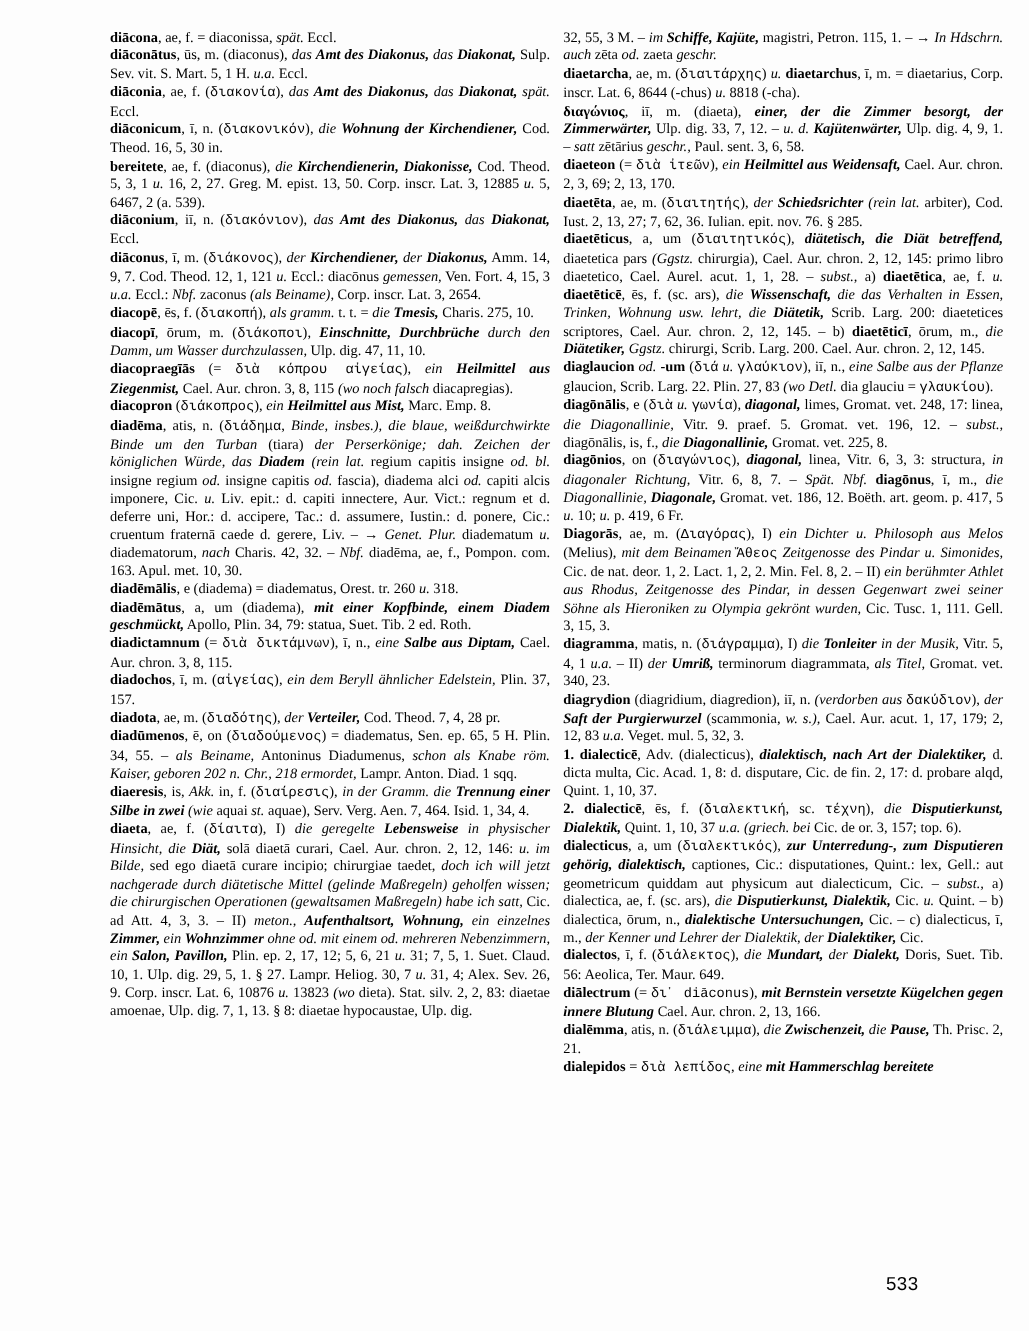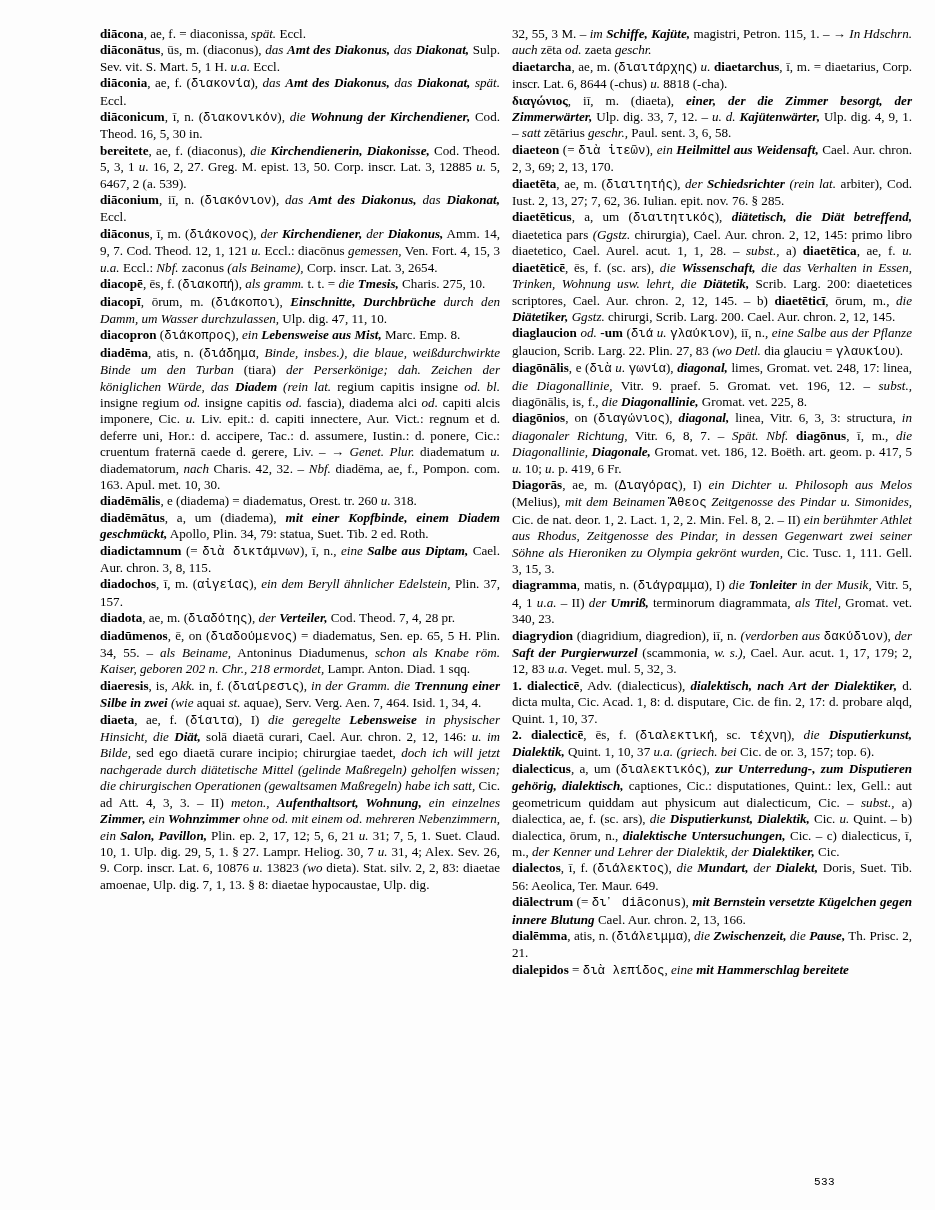--- a/index.html
+++ b/index.html
@@ -72,24 +72,24 @@
     font-style: normal;
     font-size: 12.4px;
   }
   .num {
     font-weight: bold;
   }
 
   #folio {
     position: absolute;
     right: 100px;
-    bottom: 22px;
-    font-size: 11px;
+    bottom: 32px;
+    font-size: 17px;
     letter-spacing: 0.4px;
-    font-family: Liberation Mono, monospace;
+    font-family: Liberation Sans, sans-serif;
   }
 
   
   #page::after {
     content: "";
     position: absolute;
     left: 0; top: 0; right: 0; bottom: 0;
     pointer-events: none;
     background: rgba(0,0,0,0.006);
   }
@@ -104,21 +104,22 @@
     <div class="column" id="col-left">
         <p class="entry"><span class="hw">diācona</span>, ae, f. = diaconissa, <span class="de">spät.</span> Eccl.</p>
         <p class="entry"><span class="hw">diāconātus</span>, ūs, m. (diaconus), <span class="de">das <b>Amt des Diakonus,</b> das <b>Diakonat,</b></span> Sulp. Sev. vit. S. Mart. 5, 1 H. <span class="de">u.a.</span> Eccl.</p>
         <p class="entry"><span class="hw">diāconia</span>, ae, f. (<span class="gk">διακονία</span>), <span class="de">das <b>Amt des Diakonus,</b> das <b>Diakonat,</b> spät.</span> Eccl.</p>
         <p class="entry"><span class="hw">diāconicum</span>, ī, n. (<span class="gk">διακονικόν</span>), <span class="de">die <b>Wohnung der Kirchendiener,</b></span> Cod. Theod. 16, 5, 30 in.</p>
         <p class="entry"><span class="hw">bereitete</span>, ae, f. (diaconus), <span class="de">die <b>Kirchendienerin, Diakonisse,</b></span> Cod. Theod. 5, 3, 1 <span class="de">u.</span> 16, 2, 27. Greg. M. epist. 13, 50. Corp. inscr. Lat. 3, 12885 <span class="de">u.</span> 5, 6467, 2 (a. 539).</p>
         <p class="entry"><span class="hw">diāconium</span>, iī, n. (<span class="gk">διακόνιον</span>), <span class="de">das <b>Amt des Diakonus,</b> das <b>Diakonat,</b></span> Eccl.</p>
         <p class="entry"><span class="hw">diāconus</span>, ī, m. (<span class="gk">διάκονος</span>), <span class="de">der <b>Kirchendiener,</b> der <b>Diakonus,</b></span> Amm. 14, 9, 7. Cod. Theod. 12, 1, 121 <span class="de">u.</span> Eccl.: diacōnus <span class="de">gemessen,</span> Ven. Fort. 4, 15, 3 <span class="de">u.a.</span> Eccl.: <span class="de">Nbf.</span> zaconus <span class="de">(als Beiname),</span> Corp. inscr. Lat. 3, 2654.</p>
         <p class="entry"><span class="hw">diacopē</span>, ēs, f. (<span class="gk">διακοπή</span>), <span class="de">als gramm.</span> t. t. = <span class="de">die <b>Tmesis,</b></span> Charis. 275, 10.</p>
         <p class="entry"><span class="hw">diacopī</span>, ōrum, m. (<span class="gk">διάκοποι</span>), <span class="deb">Einschnitte, Durchbrüche</span> <span class="de">durch den Damm, um Wasser durchzulassen,</span> Ulp. dig. 47, 11, 10.</p>
-        <p class="entry"><span class="hw">diacopron</span> (<span class="gk">διάκοπρος</span>), <span class="de">ein <b>Lebensweise aus Mist,</b></span> Marc. Emp. 8.</p>
+        <p class="entry"><span class="hw">diacopraegīās</span> (= <span class="gk">διὰ κόπρου αἰγείας</span>), <span class="de">ein <b>Heilmittel aus Ziegenmist,</b></span> Cael. Aur. chron. 3, 8, 115 <span class="de">(wo noch falsch</span> diacapregias).</p>
+        <p class="entry"><span class="hw">diacopron</span> (<span class="gk">διάκοπρος</span>), <span class="de">ein <b>Heilmittel aus Mist,</b></span> Marc. Emp. 8.</p>
         <p class="entry"><span class="hw">diadēma</span>, atis, n. (<span class="gk">διάδημα</span>, <span class="de">Binde, insbes.), die blaue, weißdurchwirkte Binde um den Turban</span> (tiara) <span class="de">der Perserkönige; dah. Zeichen der königlichen Würde, das <b>Diadem</b> (rein lat.</span> regium capitis insigne <span class="de">od. bl.</span> insigne regium <span class="de">od.</span> insigne capitis <span class="de">od.</span> fascia), diadema alci <span class="de">od.</span> capiti alcis imponere, Cic. <span class="de">u.</span> Liv. epit.: d. capiti innectere, Aur. Vict.: regnum et d. deferre uni, Hor.: d. accipere, Tac.: d. assumere, Iustin.: d. ponere, Cic.: cruentum fraternā caede d. gerere, Liv. – → <span class="de">Genet. Plur.</span> diadematum <span class="de">u.</span> diadematorum, <span class="de">nach</span> Charis. 42, 32. – <span class="de">Nbf.</span> diadēma, ae, f., Pompon. com. 163. Apul. met. 10, 30.</p>
         <p class="entry"><span class="hw">diadēmālis</span>, e (diadema) = diadematus, Orest. tr. 260 <span class="de">u.</span> 318.</p>
         <p class="entry"><span class="hw">diadēmātus</span>, a, um (diadema), <span class="deb">mit einer Kopfbinde, einem Diadem geschmückt,</span> Apollo, Plin. 34, 79: statua, Suet. Tib. 2 ed. Roth.</p>
         <p class="entry"><span class="hw">diadictamnum</span> (= <span class="gk">διὰ δικτάμνων</span>), ī, n., <span class="de">eine <b>Salbe aus Diptam,</b></span> Cael. Aur. chron. 3, 8, 115.</p>
         <p class="entry"><span class="hw">diadochos</span>, ī, m. (<span class="gk">αἰγείας</span>), <span class="de">ein dem Beryll ähnlicher Edelstein,</span> Plin. 37, 157.</p>
         <p class="entry"><span class="hw">diadota</span>, ae, m. (<span class="gk">διαδότης</span>), <span class="de">der <b>Verteiler,</b></span> Cod. Theod. 7, 4, 28 pr.</p>
         <p class="entry"><span class="hw">diadūmenos</span>, ē, on (<span class="gk">διαδούμενος</span>) = diadematus, Sen. ep. 65, 5 H. Plin. 34, 55. – <span class="de">als Beiname,</span> Antoninus Diadumenus, <span class="de">schon als Knabe röm. Kaiser, geboren 202 n. Chr., 218 ermordet,</span> Lampr. Anton. Diad. 1 sqq.</p>
         <p class="entry"><span class="hw">diaeresis</span>, is, <span class="de">Akk.</span> in, f. (<span class="gk">διαίρεσις</span>), <span class="de">in der Gramm. die <b>Trennung einer Silbe in zwei</b> (wie</span> aquai <span class="de">st.</span> aquae), Serv. Verg. Aen. 7, 464. Isid. 1, 34, 4.</p>
         <p class="entry"><span class="hw">diaeta</span>, ae, f. (<span class="gk">δίαιτα</span>), I) <span class="de">die geregelte <b>Lebensweise</b> in physischer Hinsicht, die <b>Diät,</b></span> solā diaetā curari, Cael. Aur. chron. 2, 12, 146: <span class="de">u. im Bilde,</span> sed ego diaetā curare incipio; chirurgiae taedet, <span class="de">doch ich will jetzt nachgerade durch diätetische Mittel (gelinde Maßregeln) geholfen wissen; die chirurgischen Operationen (gewaltsamen Maßregeln) habe ich satt,</span> Cic. ad Att. 4, 3, 3. – II) <span class="de">meton.,</span> <span class="deb">Aufenthaltsort, Wohnung,</span> <span class="de">ein einzelnes <b>Zimmer,</b> ein <b>Wohnzimmer</b> ohne od. mit einem od. mehreren Nebenzimmern, ein <b>Salon, Pavillon,</b></span> Plin. ep. 2, 17, 12; 5, 6, 21 <span class="de">u.</span> 31; 7, 5, 1. Suet. Claud. 10, 1. Ulp. dig. 29, 5, 1. § 27. Lampr. Heliog. 30, 7 <span class="de">u.</span> 31, 4; Alex. Sev. 26, 9. Corp. inscr. Lat. 6, 10876 <span class="de">u.</span> 13823 <span class="de">(wo</span> dieta). Stat. silv. 2, 2, 83: diaetae amoenae, Ulp. dig. 7, 1, 13. § 8: diaetae hypocaustae, Ulp. dig.</p>
       </div>

